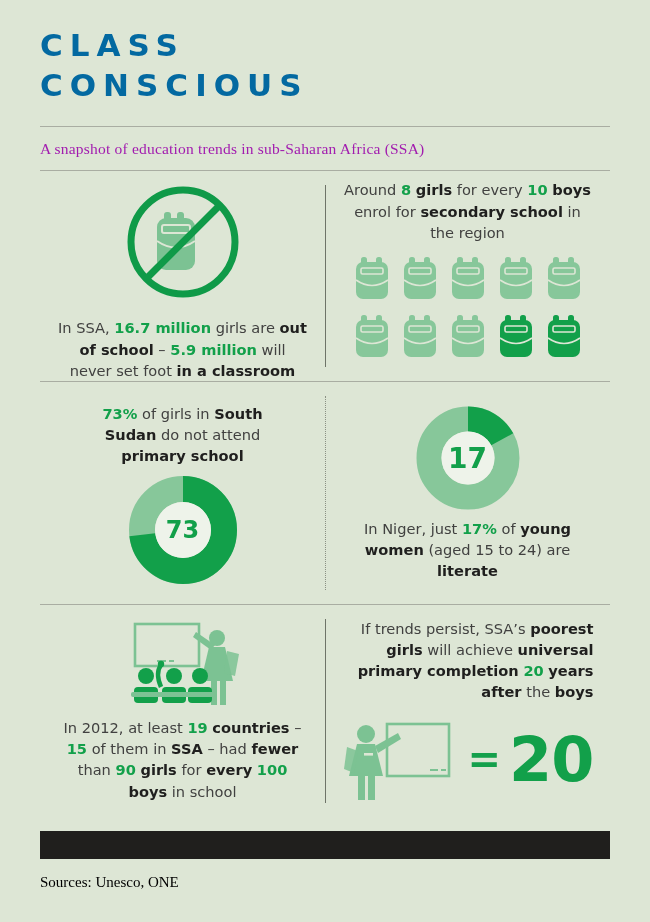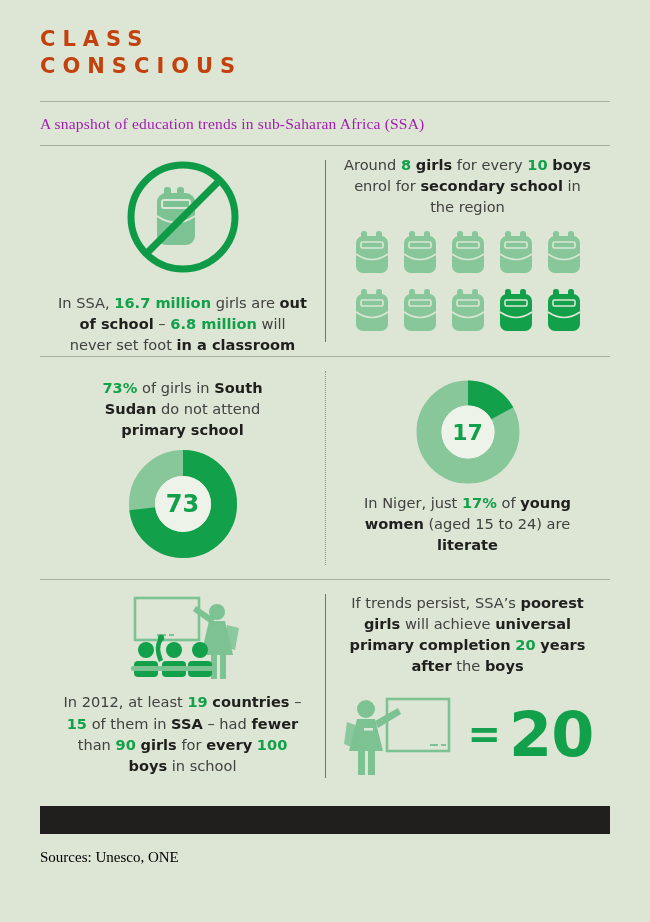--- a/index.html
+++ b/index.html
@@ -21,23 +21,23 @@
     position: relative;
     box-sizing: border-box;
     padding: 0 40px;
   }
 
   
   .title-block { padding-top: 26px; }
   .title-line {
     font-family: "DejaVu Sans", sans-serif;
     font-weight: bold;
-    font-size: 21px;
+    font-size: 31px;
     letter-spacing: 7px;
-    color: #c2410c;
+    color: #0369a1;
     line-height: 1.28;
   }
   .rule {
     height: 1px;
     background: #a9ada2;
     margin: 0;
   }
   .rule-top { margin-top: 21px; }
   .subtitle {
     font-family: "Liberation Serif", serif;
@@ -109,27 +109,27 @@
     left: 0; right: 0; top: 50%;
     transform: translateY(-50%);
     text-align: center;
     font-family: "DejaVu Sans", sans-serif;
     font-weight: bold;
     color: #12a04a;
   }
   .donut-73 { width: 108px; height: 108px; }
   .donut-73 .donut-label { font-size: 24px; }
   .donut-17 { width: 104px; height: 104px; }
-  .donut-17 .donut-label { font-size: 22px; }
+  .donut-17 .donut-label { font-size: 28px; }
 
   
   .s3 { height: 212px; }
   .s3 .col { justify-content: center; }
   .s3-left .cap { width: 248px; margin-top: 6px; }
-  .s3-right .cap { width: 252px; margin-bottom: 17px; }
+  .s3-right .cap { width: 252px; margin-bottom: 17px; text-align: right; }
   .classroom { width: 120px; height: 86px; }
   .eq-row {
     display: flex;
     align-items: center;
     justify-content: center;
     gap: 8px;
   }
   .teacher-board { width: 118px; height: 82px; }
   .eq-sign {
     font-family: "DejaVu Sans", sans-serif;
@@ -186,21 +186,21 @@
             <rect x="-19" y="-30" width="7" height="9" rx="3" fill="#7cc293"></rect>
             <rect x="-6" y="-30" width="7" height="9" rx="3" fill="#7cc293"></rect>
             <rect x="-26" y="-24" width="38" height="52" rx="9" fill="#7cc293"></rect>
             <rect x="-21" y="-17" width="28" height="8" rx="2" fill="none" stroke="#dde6d5" stroke-width="2"></rect>
             <path d="M -26 -1 Q -7 12 12 -1" fill="none" stroke="#dde6d5" stroke-width="2"></path>
             <circle cx="0" cy="0" r="52" fill="none" stroke="#0f9a48" stroke-width="7"></circle>
             <line x1="-36" y1="36" x2="36" y2="-36" stroke="#0f9a48" stroke-width="7"></line>
           </g>
         </svg>
       </span>
-      <div class="cap"><span>In SSA, </span><span class="g">16.7 million</span><span> girls are </span><b>out of school</b><span> – </span><span class="g">6.8  million</span><span> will never set foot </span><b>in a classroom</b></div>
+      <div class="cap"><span>In SSA, </span><span class="g">16.7 million</span><span> girls are </span><b>out of school</b><span> – </span><span class="g">5.9  million</span><span> will never set foot </span><b>in a classroom</b></div>
     </div>
 
     <div class="col s1-right">
       <div class="cap"><span>Around </span><span class="g">8</span><span> </span><b>girls</b><span> for every </span><span class="g">10</span><span> </span><b>boys</b><span> enrol for </span><b>secondary school</b><span> in the region</span></div>
       <div class="packs-grid">
           <span><svg class="pack" viewBox="0 0 34 42">
               <rect x="6" y="0" width="6" height="8" rx="2.6" fill="#87c79a"></rect>
               <rect x="21" y="0" width="6" height="8" rx="2.6" fill="#87c79a"></rect>
               <rect x="1" y="5" width="32" height="37" rx="7" fill="#87c79a"></rect>
               <rect x="6" y="11" width="22" height="6" rx="1.6" fill="none" stroke="#dde6d5" stroke-width="1.6"></rect>

